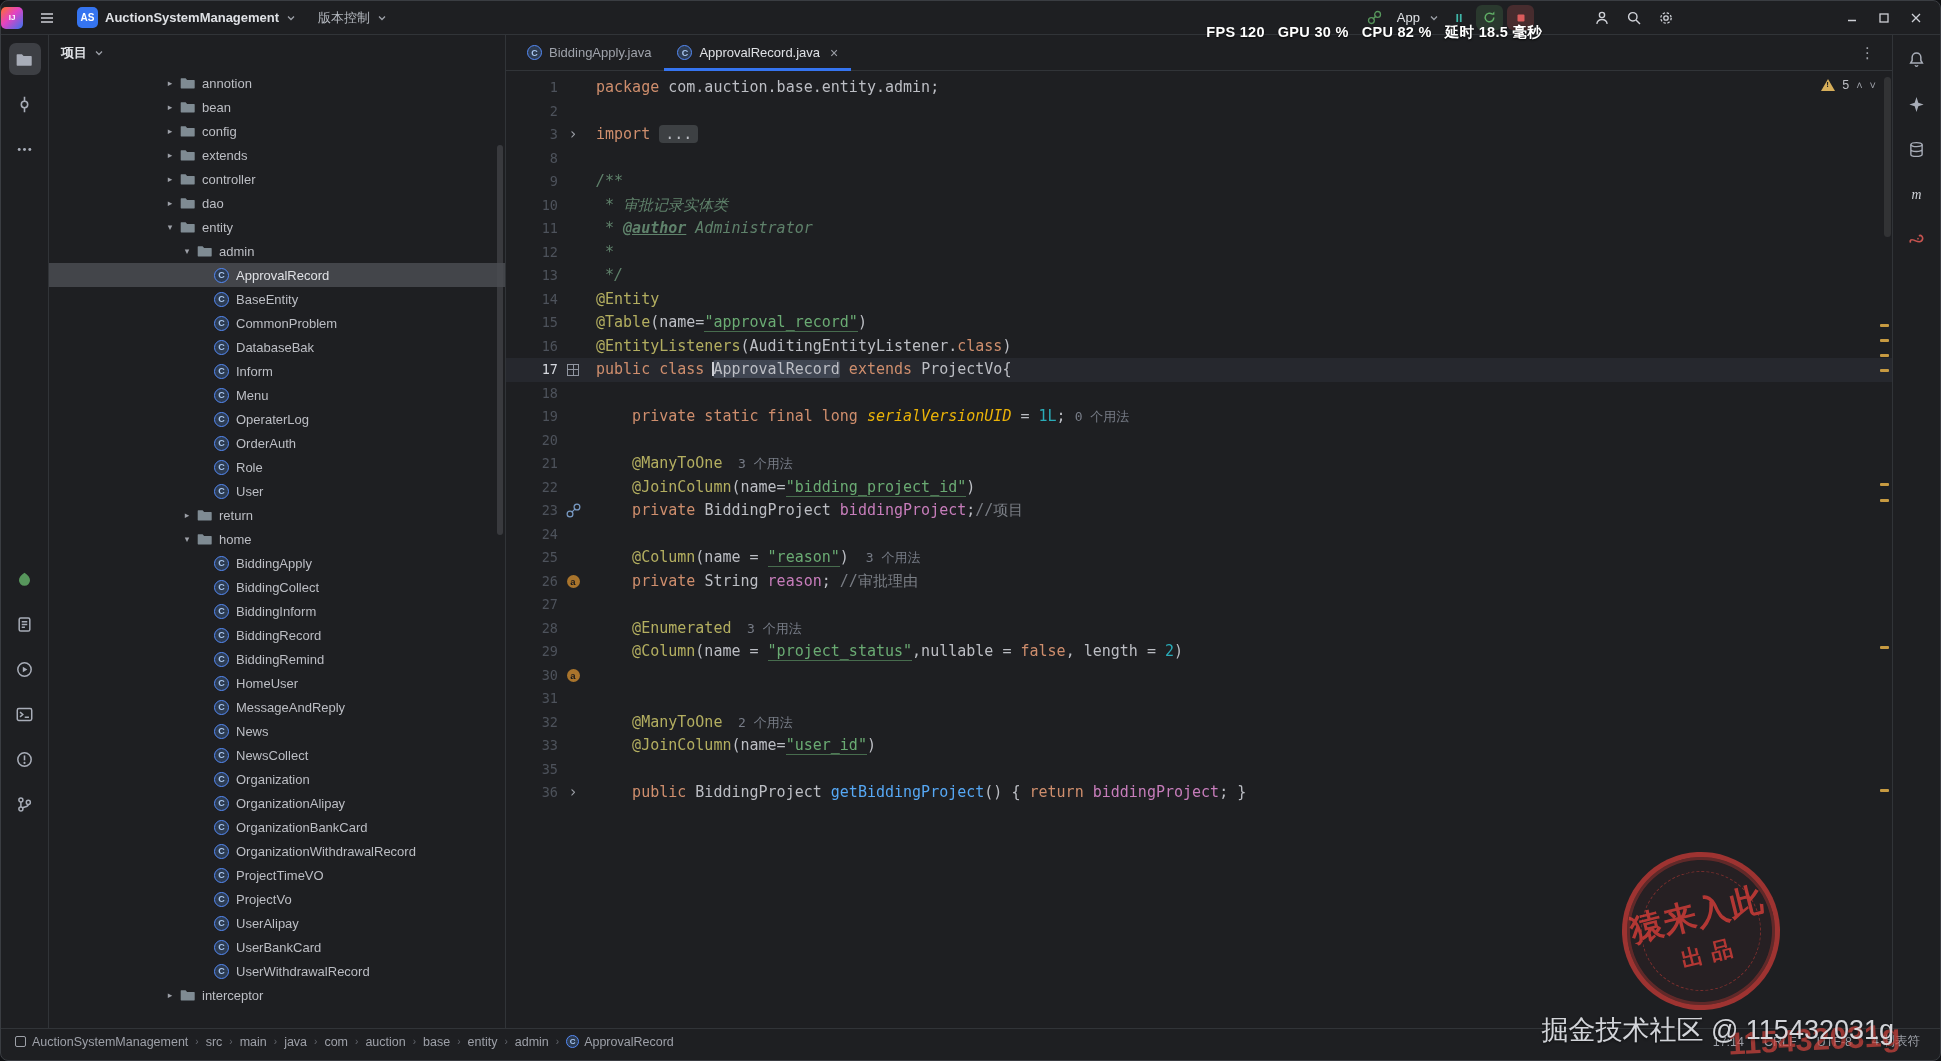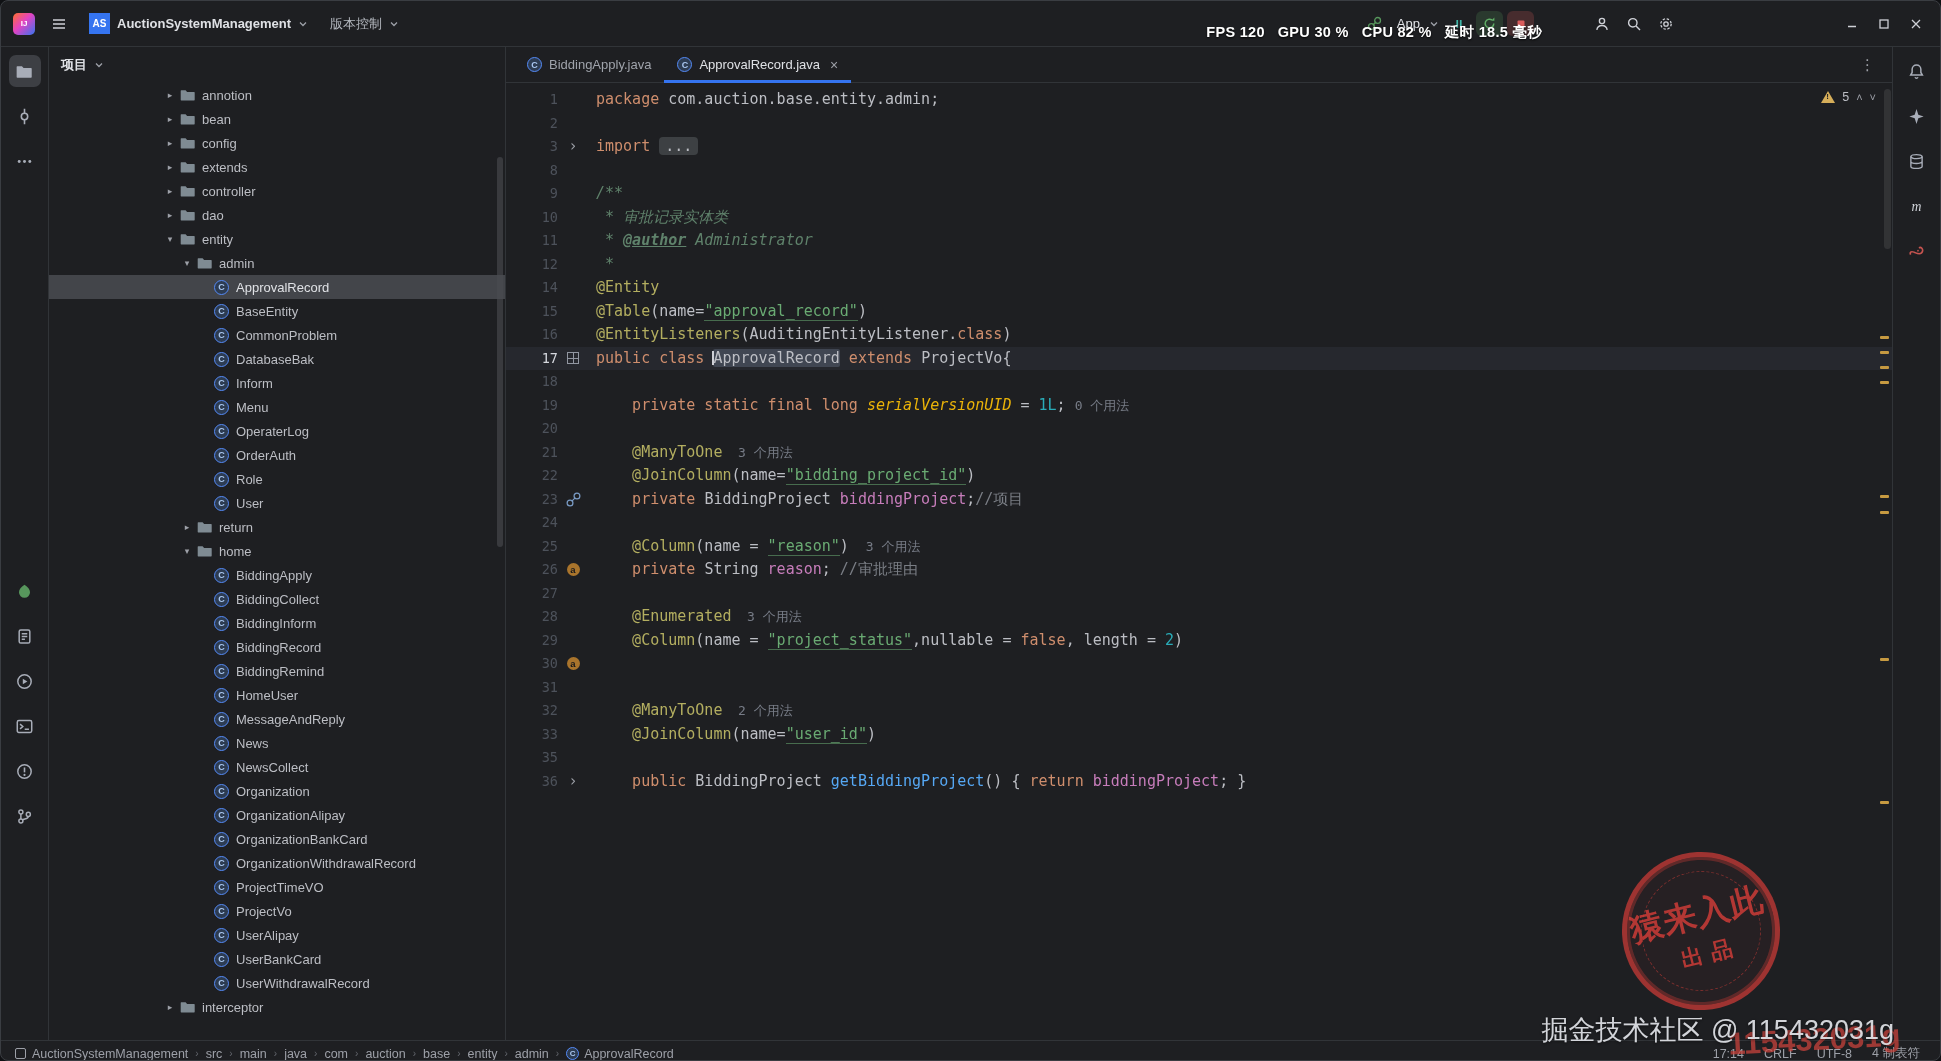--- a/index.html
+++ b/index.html
@@ -1,27 +1,27 @@
 <!DOCTYPE html>
 <html><head>
 <meta charset="utf-8">
 <style>
   *{margin:0;padding:0;box-sizing:border-box}
   html,body{background:#101114}
   .window{position:relative;width:1941px;height:1061px;background:#1e1f22;color:#bcbec4;
     font-family:"Liberation Sans","DejaVu Sans",sans-serif;font-size:13px;overflow:hidden;
     border:1px solid #3a3d42;border-radius:8px}
   
-  .titlebar{height:46px;display:flex;align-items:center;justify-content:space-between;
-    padding:0 10px 0 12px;border-bottom:1px solid #313438;position:relative}
+  .titlebar{height:34px;display:flex;align-items:center;justify-content:space-between;
+    padding:0 10px 0 0;border-bottom:1px solid #313438;position:relative}
   .tb-left{display:flex;align-items:center;gap:10px}
   .logo{width:22px;height:22px;border-radius:5px;background:linear-gradient(135deg,#ff6f2c,#e343c3 45%,#3574f0);
     display:flex;align-items:center;justify-content:center;color:#fff;font-size:8px;font-weight:bold}
   .ibtn{min-width:28px;height:28px;display:flex;align-items:center;justify-content:center;border-radius:5px;color:#ced0d6}
-  .chip{background:#3574f0;color:#fff;font-weight:700;font-size:10px;border-radius:0;width:21px;height:21px;
+  .chip{background:#3574f0;color:#fff;font-weight:700;font-size:10px;border-radius:5px;width:21px;height:21px;
     display:flex;align-items:center;justify-content:center}
   .widget{display:flex;align-items:center;gap:7px;padding:4px 6px;border-radius:6px}
   .proj-name{color:#dfe1e5;font-weight:600}
   .vcs{color:#b4b8bf}
   .tb-right{display:flex;align-items:center;gap:4px}
   .run-label{color:#dfe1e5;margin:0 2px}
   .rbtn{width:27px;height:25px;border-radius:6px;display:flex;align-items:center;justify-content:center}
   .rbtn.greenbg{background:rgba(87,150,92,.22)}
   .rbtn.redbg{background:rgba(219,92,92,.22)}
   .spacer60{width:46px}.spacer150{width:150px}
@@ -649,20 +649,25 @@
               <span class="ln">11</span>
               <span class="gut"></span>
               <code class="ct"><span class="tk doc"> * </span><span class="tk dtag">@author</span><span class="tk doc"> Administrator</span></code>
             </div>
             <div class="cl">
               <span class="ln">12</span>
               <span class="gut"></span>
               <code class="ct"><span class="tk doc"> *</span></code>
             </div>
             <div class="cl">
+              <span class="ln">13</span>
+              <span class="gut"></span>
+              <code class="ct"><span class="tk doc"> */</span></code>
+            </div>
+            <div class="cl">
               <span class="ln">14</span>
               <span class="gut"></span>
               <code class="ct"><span class="tk ann">@Entity</span></code>
             </div>
             <div class="cl">
               <span class="ln">15</span>
               <span class="gut"></span>
               <code class="ct"><span class="tk ann">@Table</span><span class="tk pl">(name=</span><span class="tk su">"approval_record"</span><span class="tk pl">)</span></code>
             </div>
             <div class="cl">

